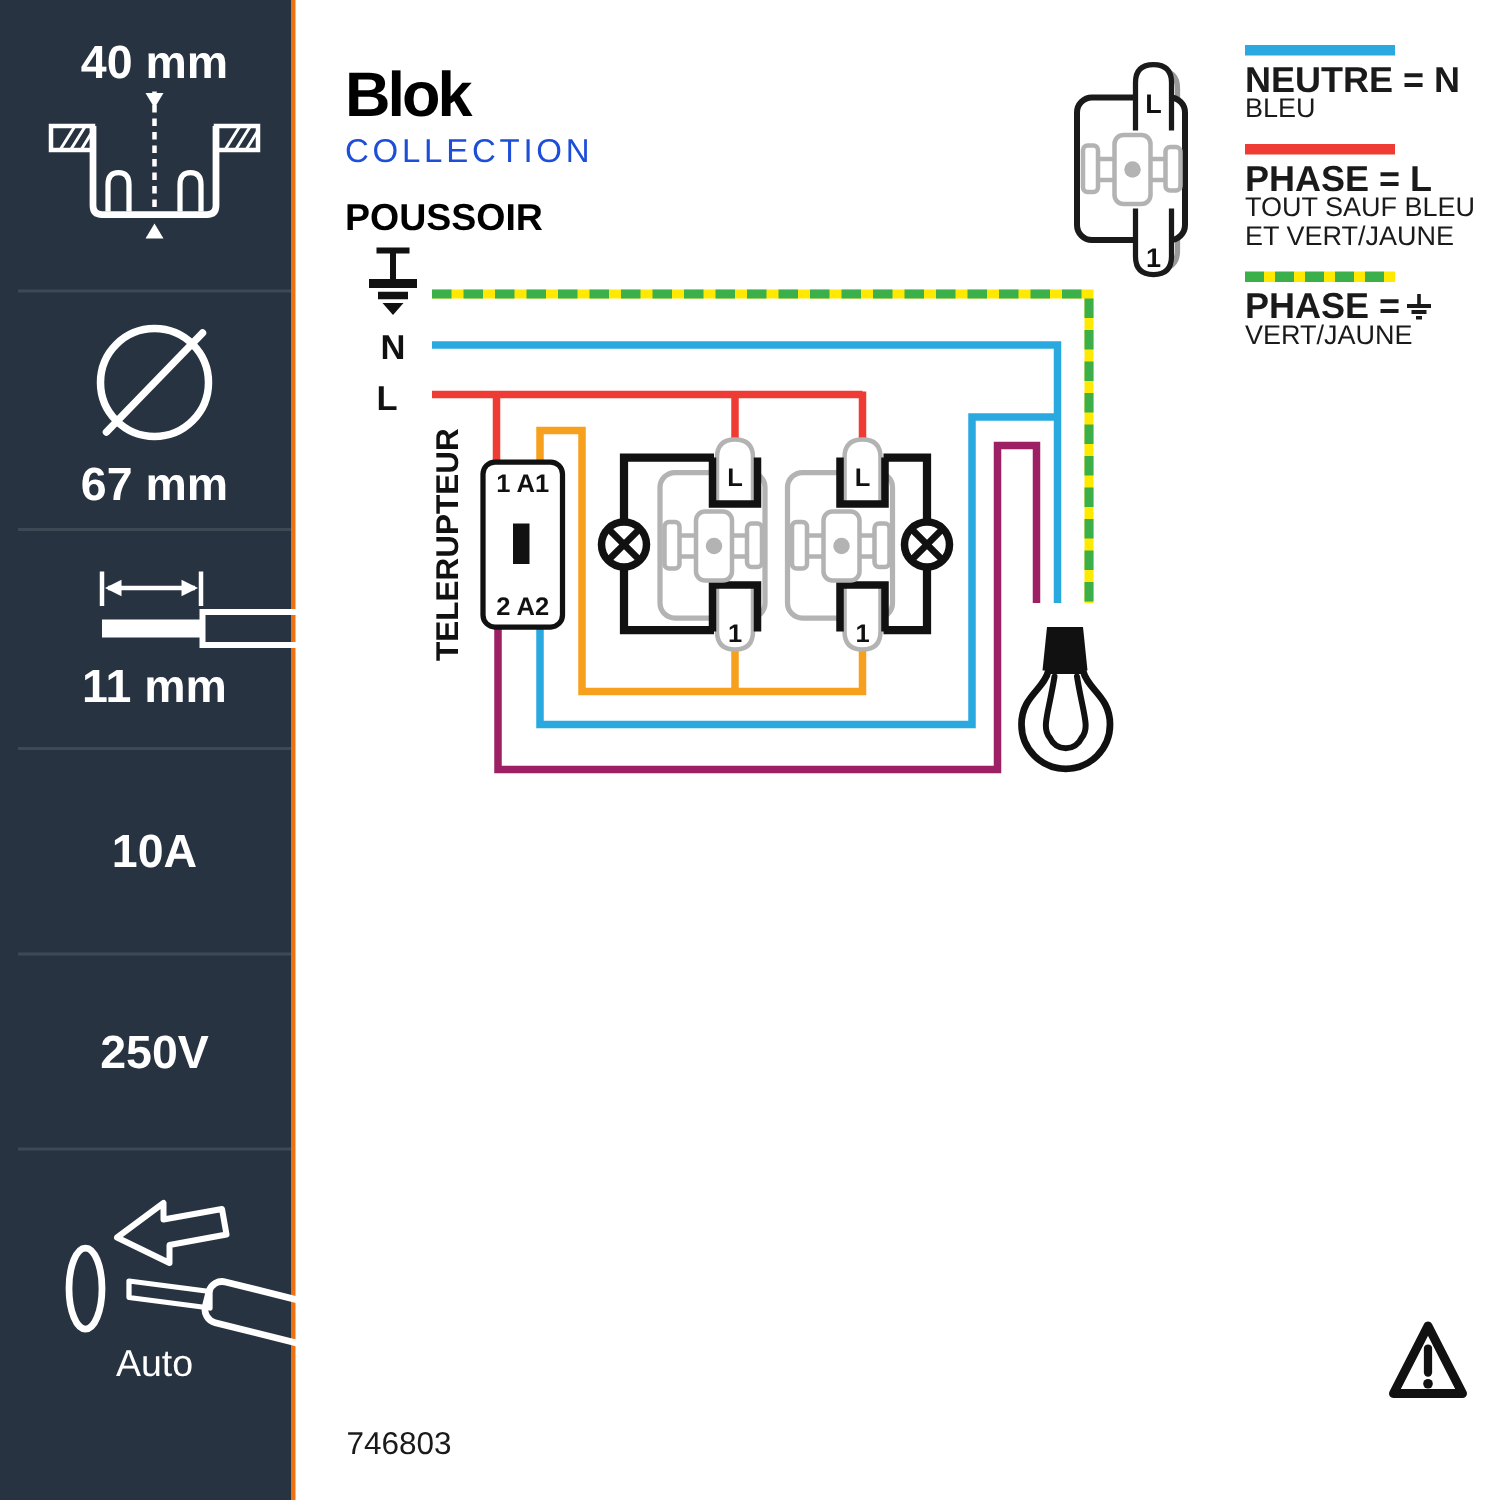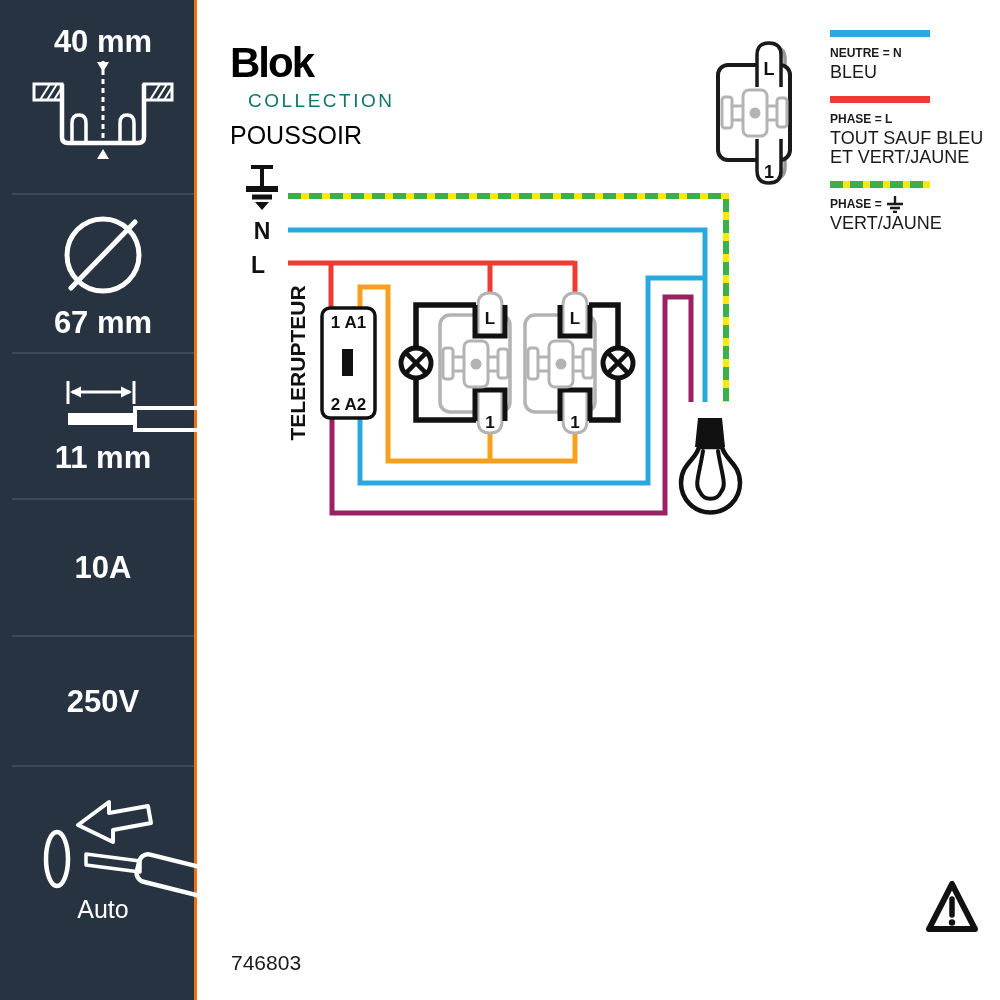--- a/index.html
+++ b/index.html
@@ -14,29 +14,29 @@
   .spec-label{color:#fff;font-weight:bold;font-size:31px;line-height:1;}
   .c1 .spec-label{margin-top:26px;}
   .c2 .spec-label{margin-top:6px;}
   .c3 .spec-label{margin-top:8px;}
   .c4{justify-content:center;}.c5{justify-content:center;}
   .auto-label{color:#fff;font-weight:400;font-size:25px;margin-top:4px;}
   .icon-bleed{position:absolute;left:0;overflow:visible;z-index:4;}
   
   .logo{position:absolute;left:230px;top:36px;z-index:2;}
   .brand{font-size:42px;font-weight:bold;letter-spacing:-2px;line-height:54px;color:#000;}
-  .collection{font-size:19px;font-weight:400;letter-spacing:2.5px;line-height:21px;color:#0f766e;margin-left:18px;}
-  .product{font-size:25px;font-weight:normal;margin-top:10px;color:#000;}
+  .collection{font-size:22px;font-weight:400;letter-spacing:2.5px;line-height:21px;color:#1d4ed8;}
+  .product{font-size:25px;font-weight:bold;margin-top:20px;color:#000;}
   
   .legend{position:absolute;left:830px;top:30px;width:170px;z-index:2;}
   .legend-bar{width:100px;height:7px;}
   .bar-blue{background:#29a9e0;}
   .bar-red{background:#ee3b33;}
   .bar-earth{background:repeating-linear-gradient(90deg,#3bb04a 0 13px,#ffe900 13px 20px);}
-  .legend-title{font-size:12px;font-weight:bold;line-height:19px;margin-top:7px;display:flex;align-items:center;gap:4px;}
+  .legend-title{font-size:24px;font-weight:bold;line-height:19px;margin-top:7px;display:flex;align-items:center;gap:4px;}
   .legend-sub{font-size:18px;font-weight:400;line-height:19px;}
   .legend-entry{margin-bottom:14px;}
   
   .diagram{position:absolute;left:0;top:0;z-index:2;pointer-events:none;}
   
   .ref{position:absolute;left:231px;top:951px;font-size:21px;z-index:2;}
   .warning-text{position:absolute;right:22px;top:933px;text-align:right;font-style:italic;
                 font-size:19.5px;line-height:22.5px;z-index:2;}
 </style>
 </head>

